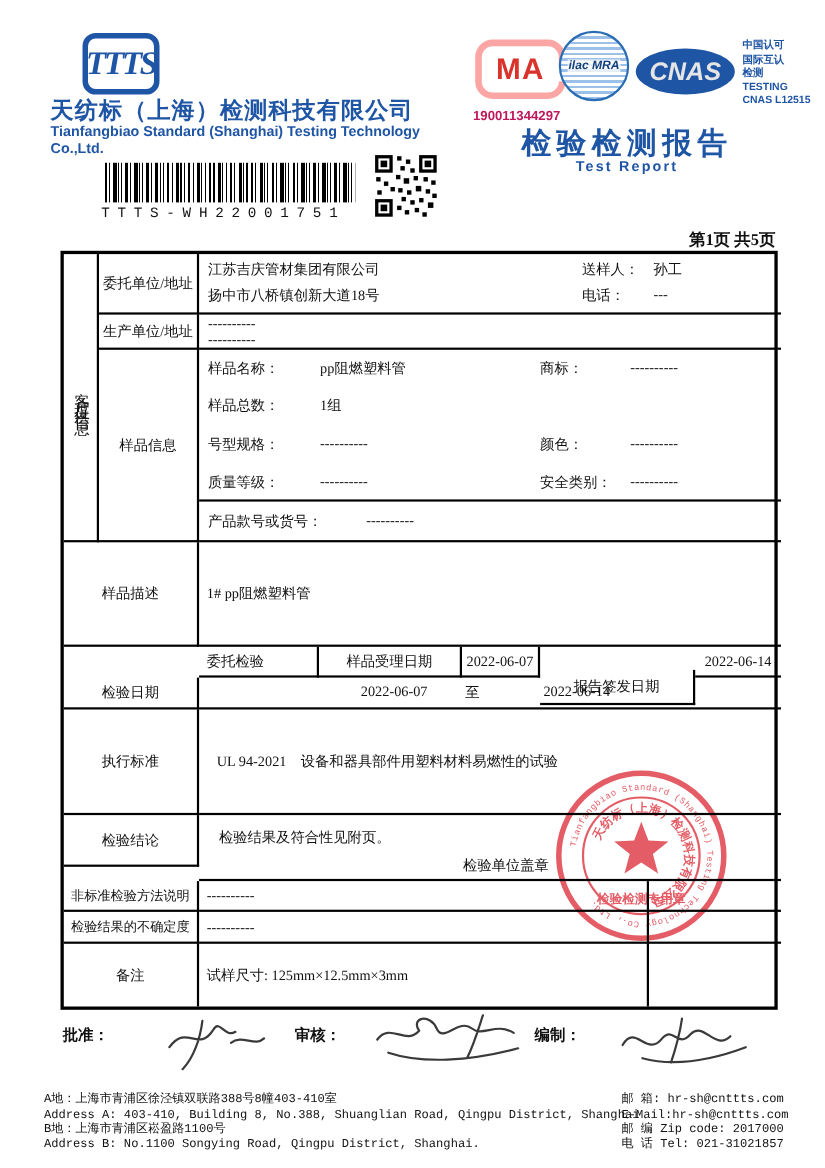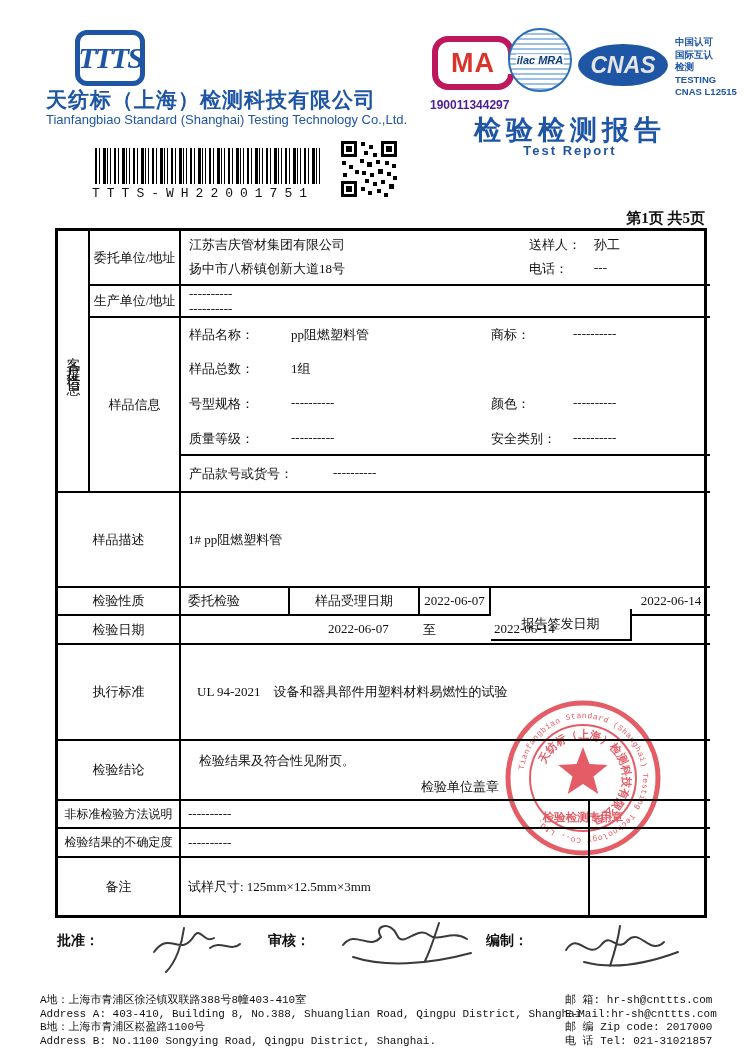--- a/index.html
+++ b/index.html
@@ -5,27 +5,27 @@
   html,body{margin:0;padding:0;background:#fff;}
   #page{position:relative;width:750px;height:1062px;background:#fff;overflow:hidden;
         font-family:"Liberation Serif","DejaVu Serif",serif;color:#111;}
   .abs{position:absolute;box-sizing:border-box;}
   
   .blue{color:#1f55a5;}
   #ttts-box{left:75px;top:30px;width:70px;height:56px;border:5px solid #1f55a5;border-radius:12px;
             display:flex;align-items:center;justify-content:center;}
   #ttts-box span{font:italic 700 30px "Liberation Serif",serif;color:#1f55a5;letter-spacing:-2px;}
   #company-zh{left:46px;top:86px;width:375px;font-weight:700;font-size:21px;letter-spacing:1px;}
-  #company-en{left:46px;top:112px;width:380px;font-weight:400;font-size:13px;
+  #company-en{left:46px;top:112px;width:380px;font-weight:700;font-size:13px;
               font-family:"Liberation Sans",sans-serif;}
-  #cma{left:432px;top:36px;width:82px;height:54px;border:6px solid #be185d;border-radius:16px;
+  #cma{left:432px;top:36px;width:82px;height:54px;border:6px solid #fca5a5;border-radius:16px;
        display:flex;align-items:center;justify-content:center;}
   #cma .gap{position:absolute;right:-8px;top:18px;width:10px;height:14px;background:#fff;}
   #cma span{font:700 27px "Liberation Sans",sans-serif;color:#d9342b;letter-spacing:1px;}
-  #cma-number{left:430px;top:98px;width:100px;font:700 12px "Liberation Sans",sans-serif;color:#4c1d95;}
+  #cma-number{left:430px;top:98px;width:100px;font:700 12px "Liberation Sans",sans-serif;color:#be185d;}
   #ilac{left:508px;top:28px;width:64px;height:64px;border-radius:50%;border:2px solid #2a6db5;
         background:repeating-linear-gradient(0deg,#9cc0e8 0 2px,#fff 2px 5px);
         display:flex;align-items:center;justify-content:center;}
   #ilac span{font:italic 700 11px "Liberation Sans",sans-serif;color:#123f7c;background:rgba(255,255,255,.75);
              padding:0 1px;}
   #cnas{left:578px;top:44px;width:90px;height:42px;border-radius:50%;background:#1f55a5;
         display:flex;align-items:center;justify-content:center;}
   #cnas span{font:italic 700 23px "Liberation Sans",sans-serif;color:#e5e5e5;letter-spacing:0;}
   #accred{left:675px;top:36px;width:72px;font:700 9.5px "Liberation Sans",sans-serif;color:#1f55a5;
           line-height:12.5px;}
@@ -174,38 +174,37 @@
       <span class="fld" style="left:392px;top:112px">----------</span>
     </div>
     <div class="cell bb" style="left:123px;top:225px;width:529px;height:37px">
       <span class="fld" style="left:8px;top:9px">产品款号或货号：</span>
       <span class="fld" style="left:152px;top:9px">----------</span>
     </div>
 
     <div class="cell br bb cc" style="left:0;top:262px;width:123px;height:95px">样品描述</div>
     <div class="cell bb cl" style="left:123px;top:262px;width:529px;height:95px">1# pp阻燃塑料管</div>
 
-    <div class="cell br bb cc" style="left:0;top:357px;width:123px;height:28px">检验性质</div>
     <div class="cell br bb cl" style="left:123px;top:357px;width:109px;height:28px">委托检验</div>
     <div class="cell br bb cc" style="left:232px;top:357px;width:130px;height:28px">样品受理日期</div>
     <div class="cell br bb cc" style="left:362px;top:357px;width:71px;height:28px">2022-06-07</div>
     <div class="cell br bb cc" style="left:433px;top:378px;width:141px;height:32px">报告签发日期</div>
     <div class="cell bb cc" style="left:574px;top:357px;width:78px;height:28px">2022-06-14</div>
 
     <div class="cell br bb cc" style="left:0;top:385px;width:123px;height:29px">检验日期</div>
     <div class="cell bb" style="left:123px;top:385px;width:529px;height:29px">
       <span class="fld" style="left:147px;top:5px">2022-06-07</span>
       <span class="fld" style="left:242px;top:5px">至</span>
       <span class="fld" style="left:313px;top:5px">2022-06-14</span>
     </div>
 
     <div class="cell br bb cc" style="left:0;top:414px;width:123px;height:96px">执行标准</div>
     <div class="cell bb cl" style="left:123px;top:414px;width:529px;height:96px;padding-left:16px">UL 94-2021　设备和器具部件用塑料材料易燃性的试验</div>
 
-    <div class="cell br bb cc" style="left:0;top:510px;width:123px;height:60px">检验结论</div>
+    <div class="cell br bb cc" style="left:0;top:510px;width:123px;height:47px">检验结论</div>
     <div class="cell bb" style="left:123px;top:510px;width:529px;height:60px">
       <span class="fld" style="left:18px;top:11px">检验结果及符合性见附页。</span>
       <span class="fld" style="left:240px;top:37px">检验单位盖章</span>
     </div>
 
     <div class="cell br bb cc" style="left:0;top:570px;width:123px;height:28px;font-size:12px">非标准检验方法说明</div>
     <div class="cell br bb cl" style="left:123px;top:570px;width:409px;height:28px">----------</div>
     <div class="cell bb" style="left:532px;top:570px;width:120px;height:28px"></div>
 
     <div class="cell br bb cc" style="left:0;top:598px;width:123px;height:29px;font-size:12px">检验结果的不确定度</div>

